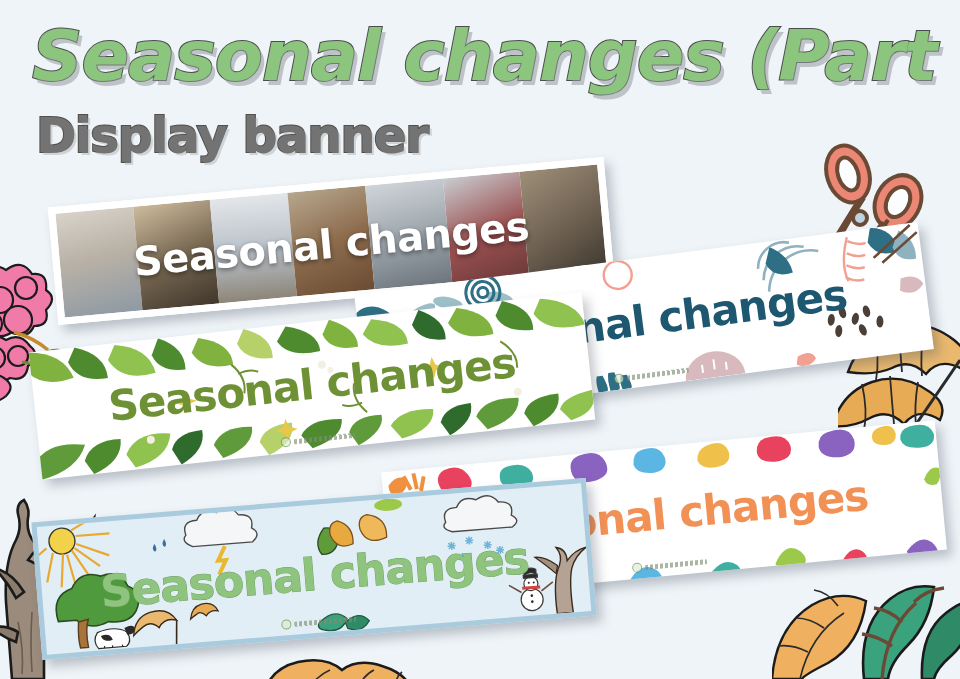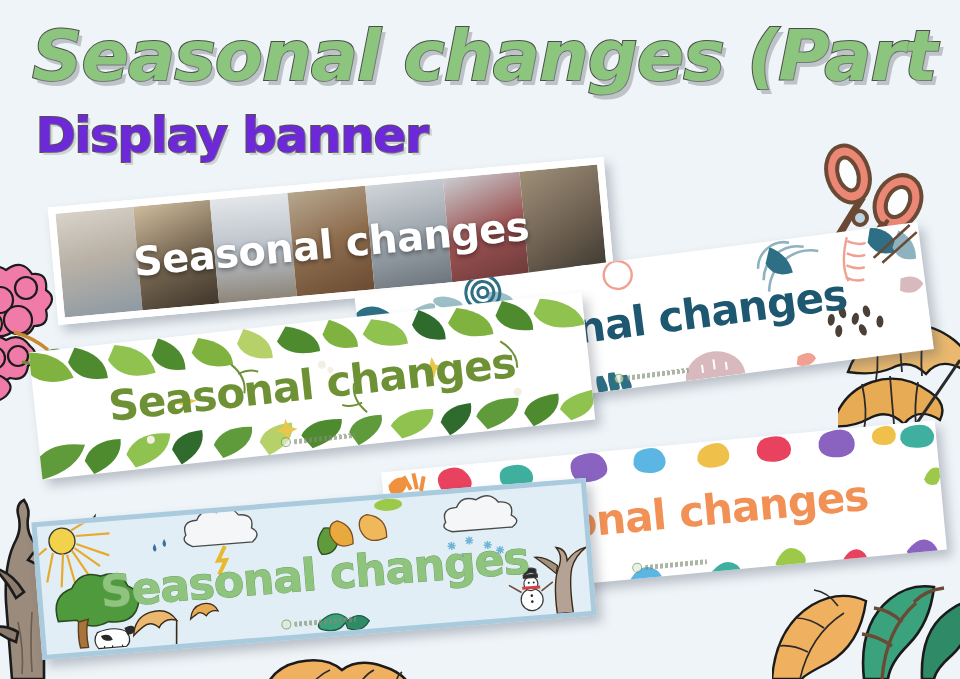--- a/index.html
+++ b/index.html
@@ -19,21 +19,21 @@
     color:#8cc57d;
     -webkit-text-stroke:2px #4c4c4c;
     paint-order:stroke fill;
     text-shadow:4px 5px 0 rgba(150,155,160,.55);
     white-space:nowrap;z-index:6;
   }
   .subtitle{
     position:absolute;left:36px;top:108px;
     font-family:"DejaVu Sans","Liberation Sans",sans-serif;
     font-weight:700;font-size:48px;line-height:54px;letter-spacing:-1px;
-    color:#6d28d9;
+    color:#737373;
     -webkit-text-stroke:2px #53504a;
     paint-order:stroke fill;
     text-shadow:3px 3px 0 rgba(160,165,170,.40);
     white-space:nowrap;z-index:6;
   }
 
   
   .banner{
     position:absolute;background:#fff;
     box-shadow:5px 7px 11px rgba(60,70,85,.30);

